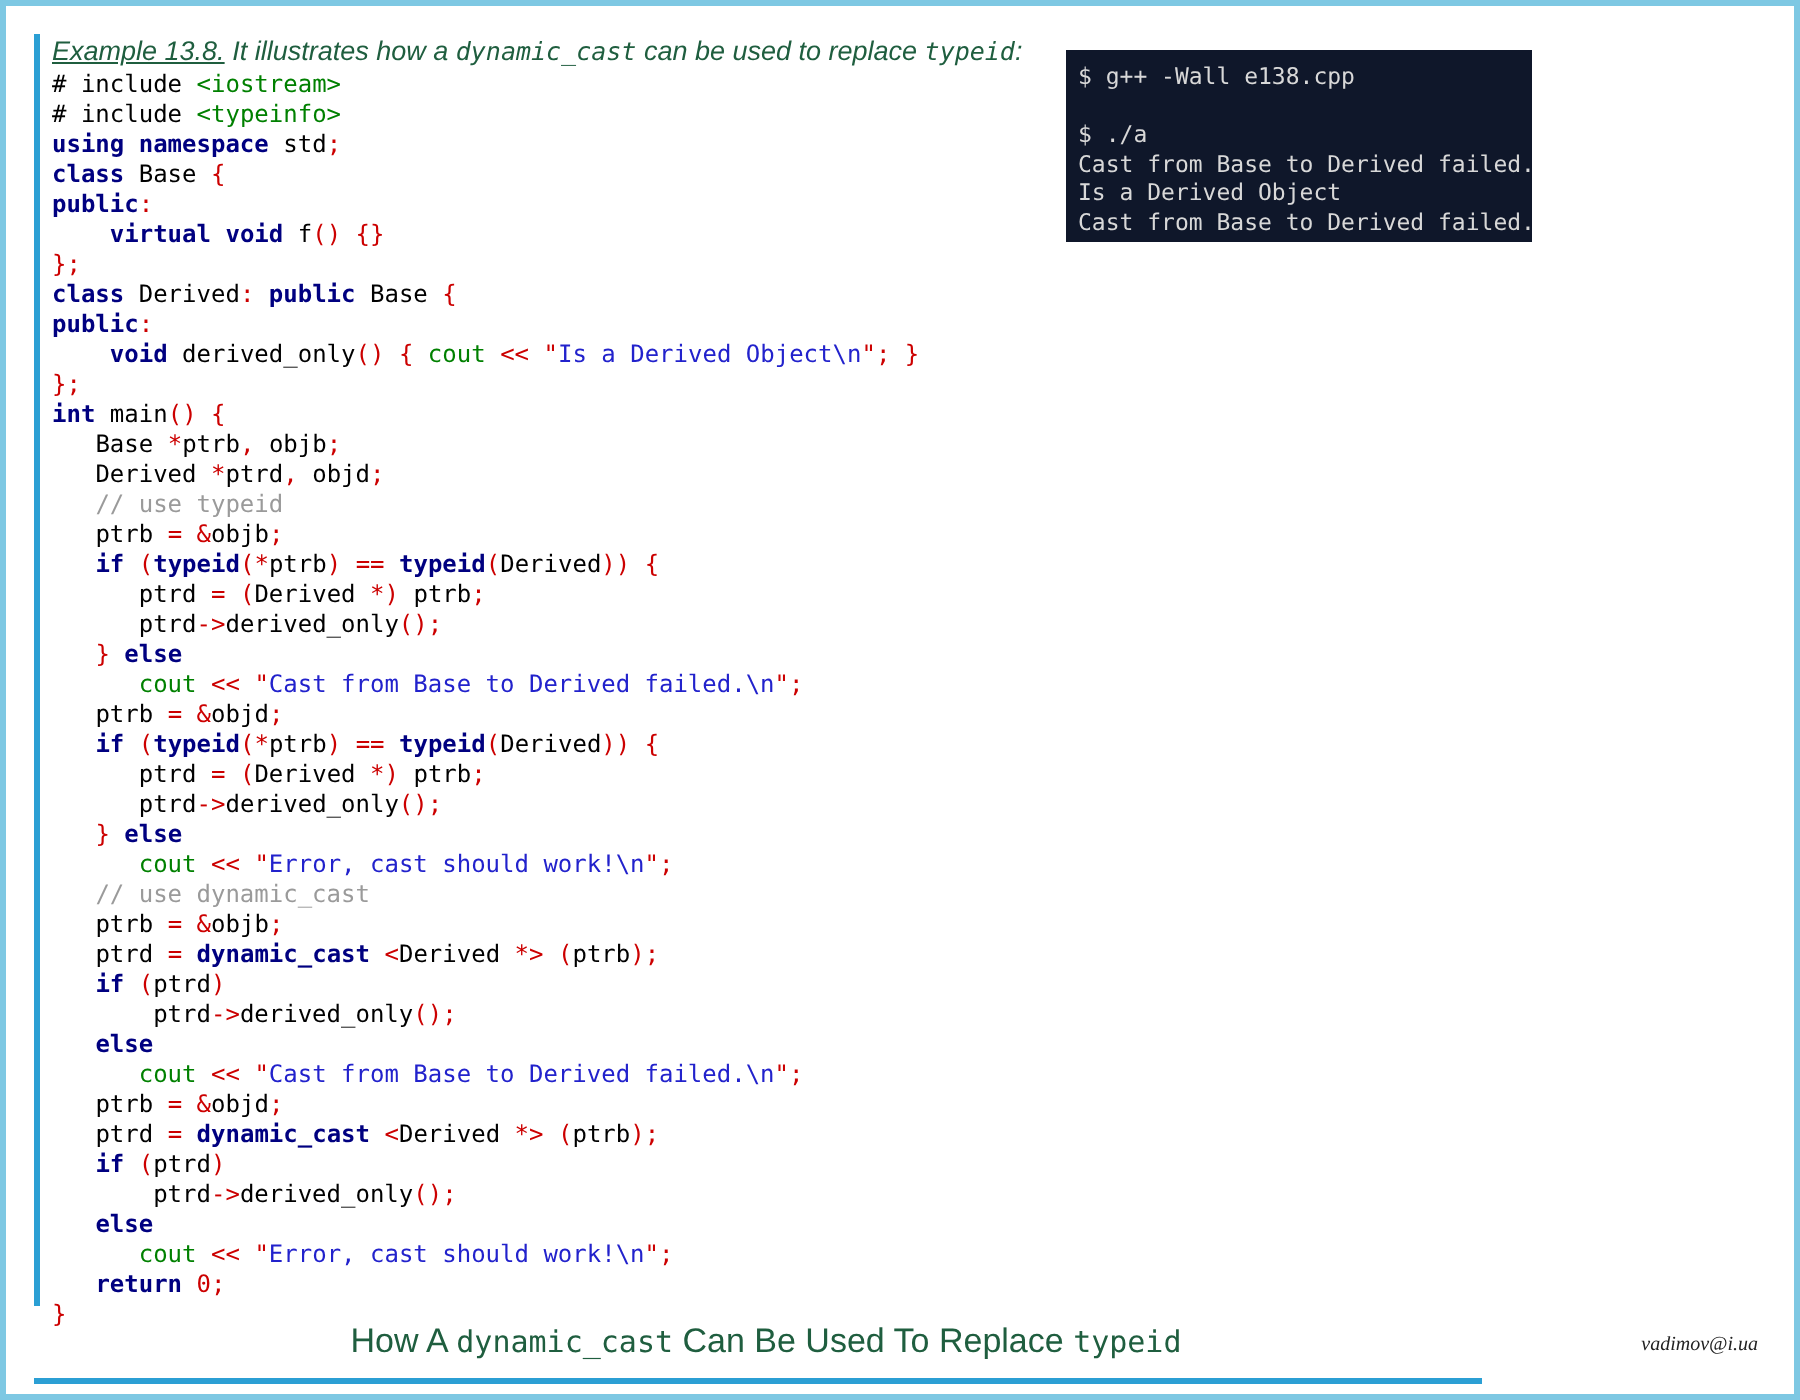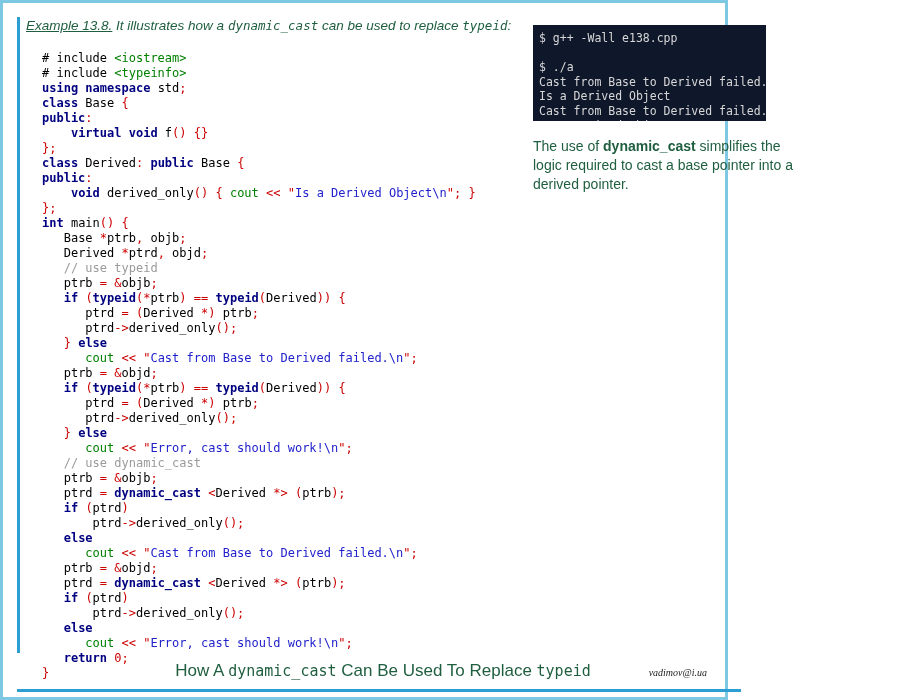--- a/index.html
+++ b/index.html
@@ -8,21 +8,21 @@
     background: #ffffff;
   }
   body {
     width: 900px;
     height: 700px;
     font-family: "Liberation Sans", sans-serif;
     overflow: hidden;
   }
   #slide {
     position: relative;
-    width: 728px;
+    width: 900px;
     height: 700px;
     box-sizing: border-box;
     border: 3px solid #7ec8e3;
     background: #ffffff;
   }
 
   
   #code-panel {
     position: absolute;
     left: 14px;
@@ -56,21 +56,21 @@
     text-decoration: underline;
     font-weight: normal;
   }
   .example-head .mono {
     font-family: "DejaVu Sans Mono", monospace;
     font-style: italic;
     font-size: 12.5px;
   }
 
   pre.code {
-    margin: 16px;
+    margin: 0;
     font-family: "DejaVu Sans Mono", monospace;
     font-size: 12px;
     line-height: 15px;
     color: #111111;
     white-space: pre;
     letter-spacing: 0px;
   }
   .k  { color: #000080; font-weight: bold; }                      
   .pp { color: #000000; }                      
   .hd { color: #008000; }                      
@@ -213,23 +213,20 @@
   <div id="term">
     <pre class="termtext" id="term-render">$ g++ -Wall e138.cpp
 
 $ ./a
 Cast from Base to Derived failed.
 Is a Derived Object
 Cast from Base to Derived failed.
 Is a Derived Object</pre>
   </div>
 
-  <div id="note">
-    <span>The use of </span><b>dynamic_cast</b><span> simplifies the logic required to cast a base pointer into a derived pointer.</span>
-  </div>
 
   <div id="caption">
     <span>How A </span><span class="mono">dynamic_cast</span><span> Can Be Used To Replace </span><span class="mono">typeid</span>
   </div>
 
   <div id="bottom-rule"></div>
 
   <div id="watermark">vadimov@i.ua</div>
 
 </div>

